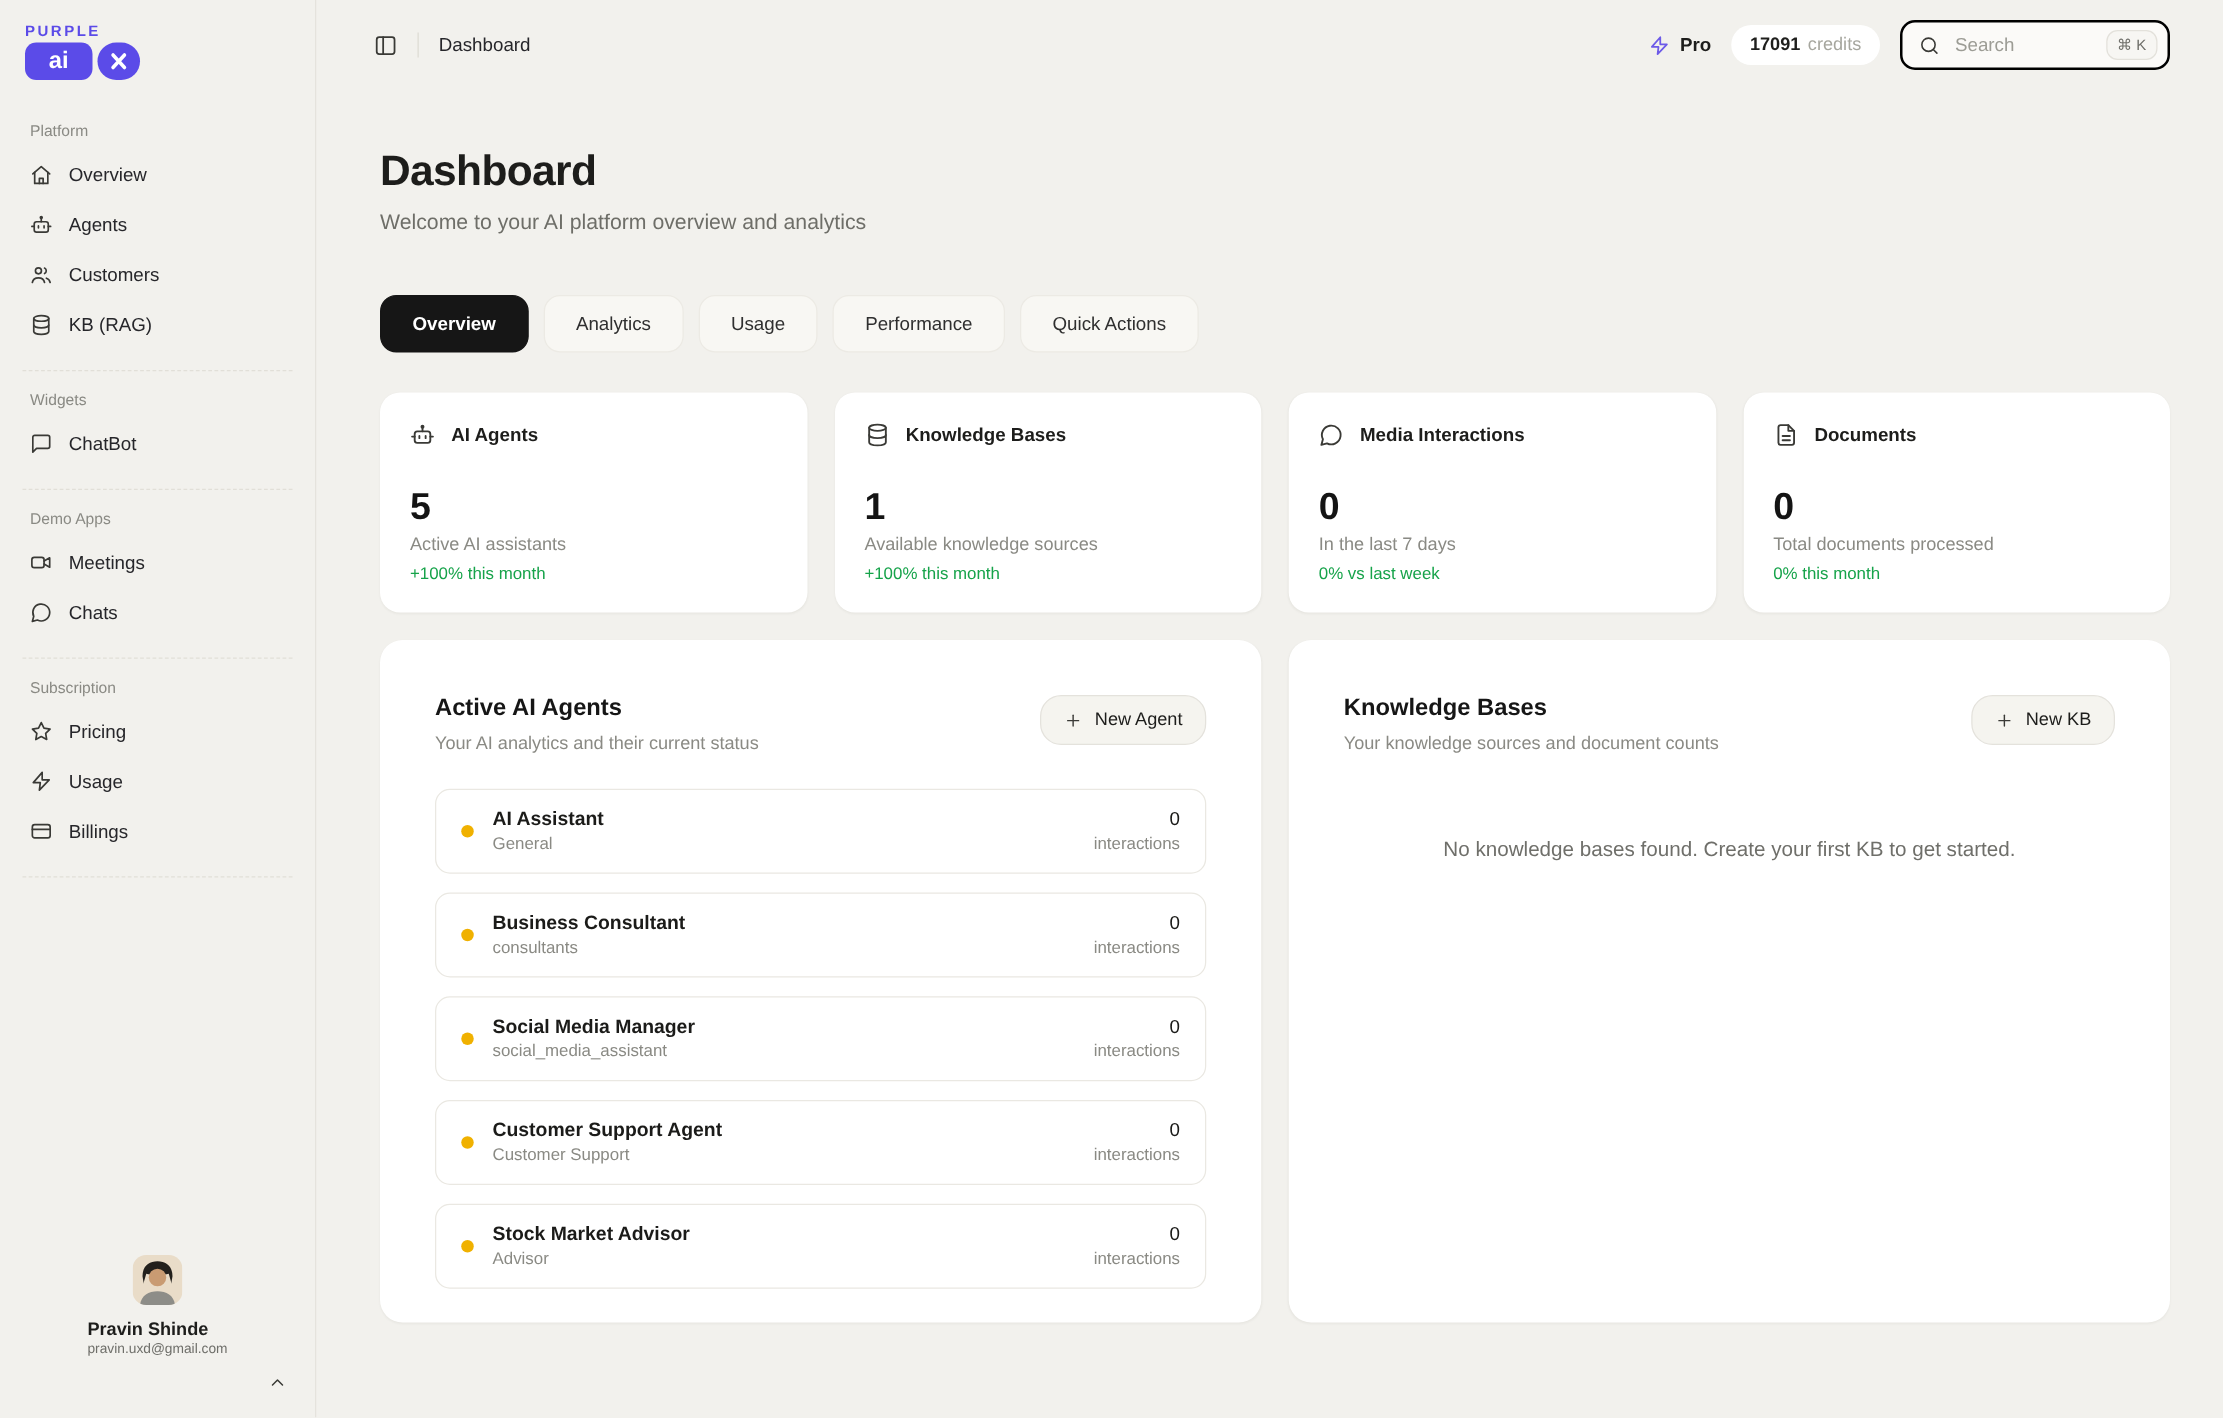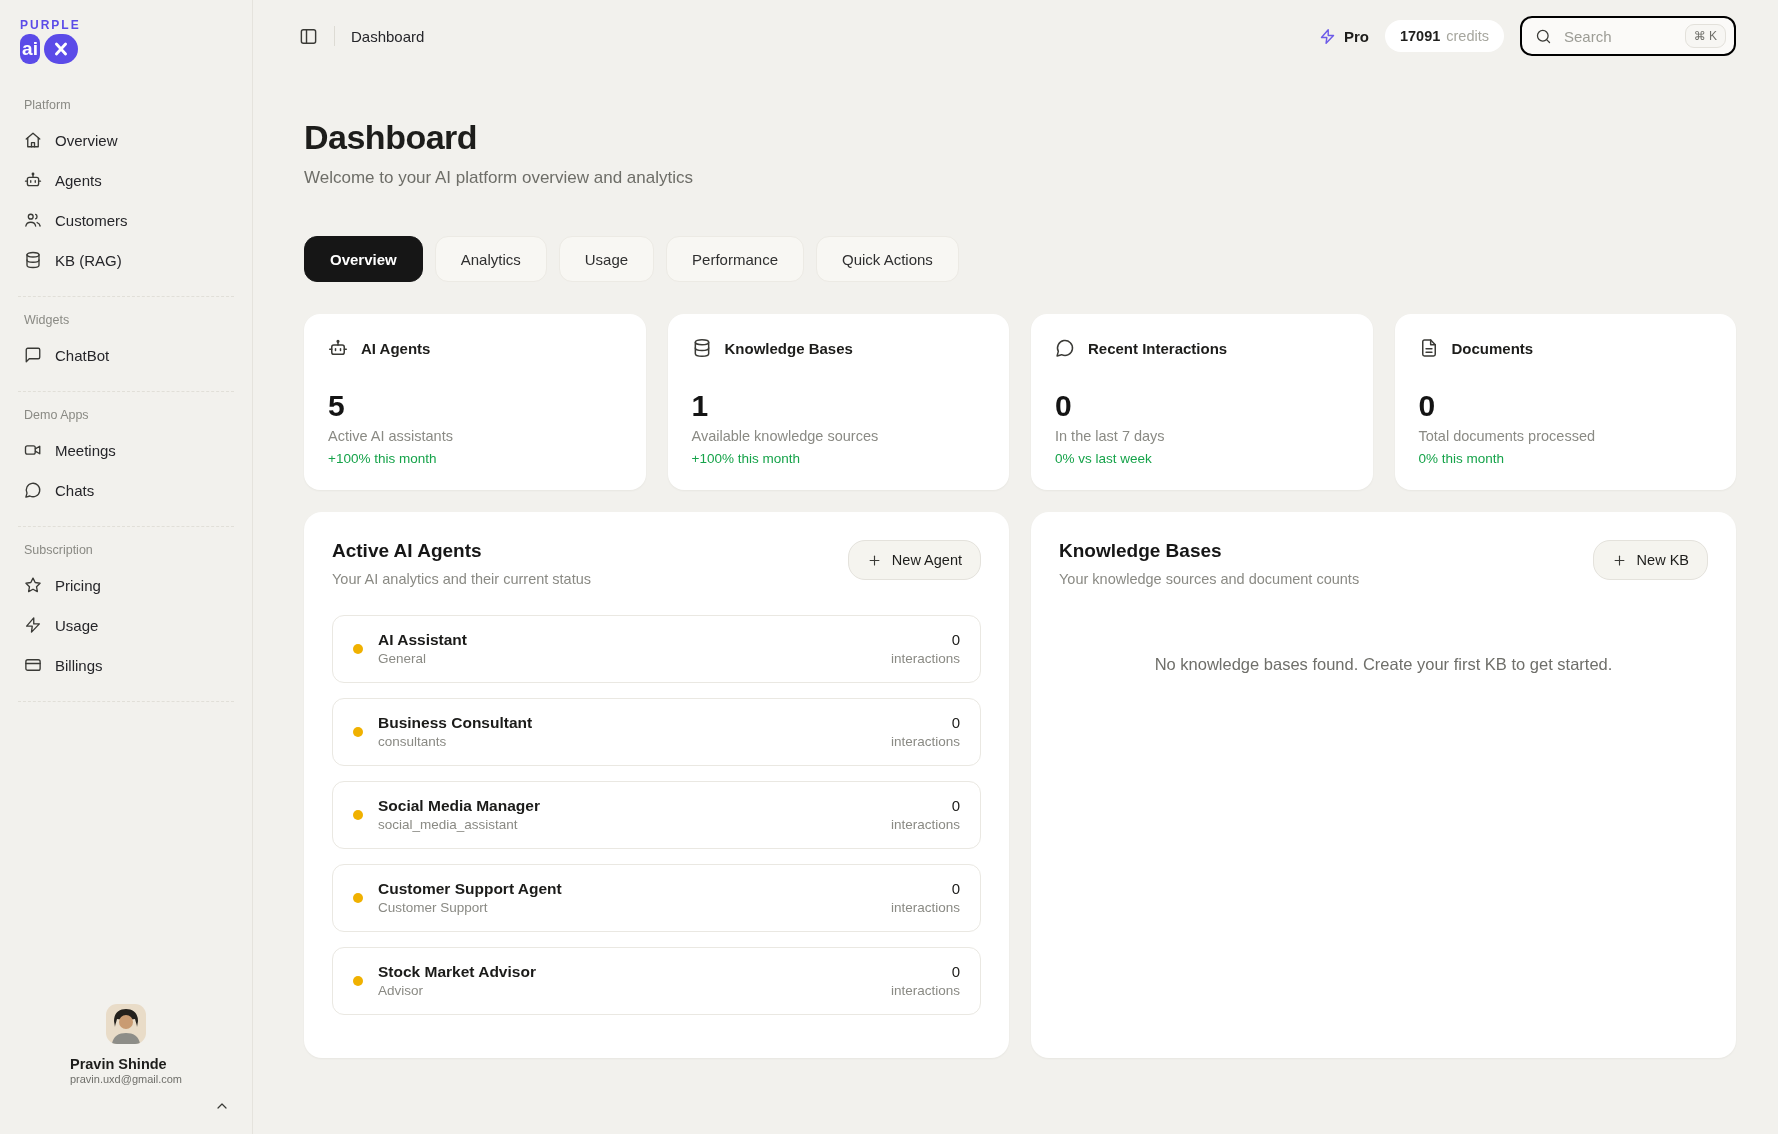--- a/index.html
+++ b/index.html
@@ -12,21 +12,21 @@
   }
   svg { display:block; }
   .ico { stroke:#3A3A36; stroke-width:1.8; fill:none; stroke-linecap:round; stroke-linejoin:round; }
 
   
   .sidebar { flex:0 0 253px; width:253px; border-right:1px solid #E5E3DD;
     display:flex; flex-direction:column; padding:18px 14px 0; }
   .logo-row { display:flex; flex-direction:column; padding:0 6px; }
   .wordmark { color:#5B4BE8; font-size:12px; font-weight:bold; letter-spacing:2px; }
   .logo-marks { display:flex; gap:4px; margin-top:2px; align-items:center; }
-  .logo-ai { width:20px; height:30px; background:#5B4BE8; color:#fff; border-radius:9px;
+  .logo-ai { width:54px; height:30px; background:#5B4BE8; color:#fff; border-radius:9px;
     display:flex; align-items:center; justify-content:center; font-size:19px; font-weight:bold; }
   .logo-x { width:34px; height:30px; background:#5B4BE8; border-radius:15px;
     display:flex; align-items:center; justify-content:center; }
   .nav { flex:1; margin-top:26px; }
   .section-label { font-size:12.5px; color:#8A8A84; margin:8px 10px 8px; }
   .nav-item { display:flex; align-items:center; gap:13px; padding:11px 10px;
     border-radius:9px; font-size:15px; color:#26262A; cursor:pointer; }
   .nav-item svg { width:18px; height:18px; flex:0 0 18px; }
   .divider { border-top:1px dashed #E1DFD8; margin:16px 4px; }
   .profile { margin-top:auto; display:flex; align-items:center; gap:11px;
@@ -70,21 +70,21 @@
     display:flex; flex-direction:column; justify-content:space-between;
     box-shadow:0 1px 2px rgba(30,30,20,.05); }
   .stat-head { display:flex; align-items:center; gap:13px; }
   .stat-head svg { width:20px; height:20px; }
   .stat-title { font-size:15px; font-weight:bold; color:#1D1D1B; }
   .stat-value { font-size:30px; font-weight:bold; color:#141414; line-height:1.1; }
   .stat-caption { font-size:14.5px; color:#8A8A84; margin-top:6px; }
   .stat-delta { font-size:13.5px; color:#16A34A; margin-top:7px; }
 
   .panels { display:grid; grid-template-columns:1fr 1fr; gap:22px; margin-top:22px; }
-  .panel { background:#FFFFFF; border-radius:18px; padding:28px; height:546px;
+  .panel { background:#FFFFFF; border-radius:18px; padding:44px; height:546px;
     box-shadow:0 1px 2px rgba(30,30,20,.05); }
   .panel-head { display:flex; align-items:flex-start; justify-content:space-between; }
   .panel-title { font-size:19px; font-weight:bold; color:#161616; }
   .panel-subtitle { font-size:14.5px; color:#8A8A84; margin-top:9px; }
   .btn { display:inline-flex; align-items:center; gap:10px; height:40px; padding:0 18px;
     background:#F5F4EF; border:1px solid #E4E2DC; border-radius:17px; font-size:14.5px;
     font-weight:500; color:#1D1D1B; cursor:pointer; font-family:"Liberation Sans", sans-serif; }
   .btn svg { width:15px; height:15px; }
 
   .agent-list { margin-top:28px; display:flex; flex-direction:column; gap:15px; }
@@ -309,21 +309,21 @@
           <div class="stat-caption">Available knowledge sources</div>
           <div class="stat-delta">+100% this month</div>
         </div>
       </div>
 
       <div class="stat-card">
         <div class="stat-head">
           <svg class="ico" viewBox="0 0 24 24">
             <path d="M7.9 20A9 9 0 1 0 4 16.1L2.5 21.5Z"></path>
           </svg>
-          <span class="stat-title">Recent Interactions</span>
+          <span class="stat-title">Media Interactions</span>
         </div>
         <div>
           <div class="stat-value">0</div>
           <div class="stat-caption">In the last 7 days</div>
           <div class="stat-delta">0% vs last week</div>
         </div>
       </div>
 
       <div class="stat-card">
         <div class="stat-head">

